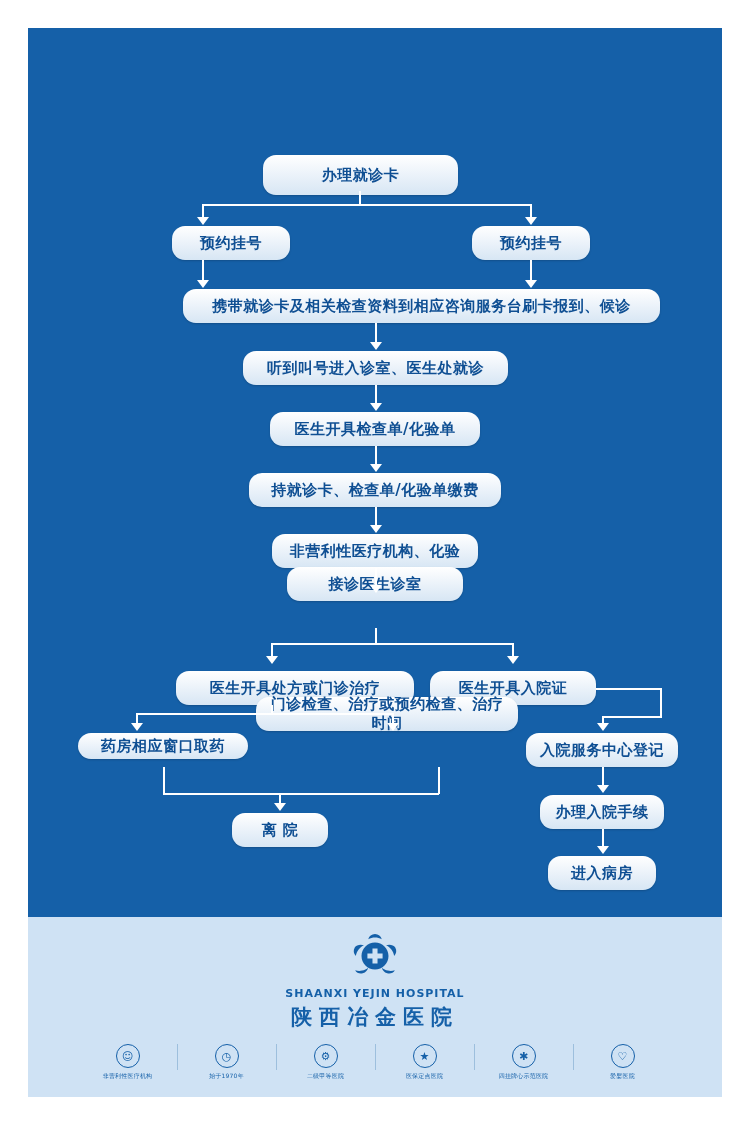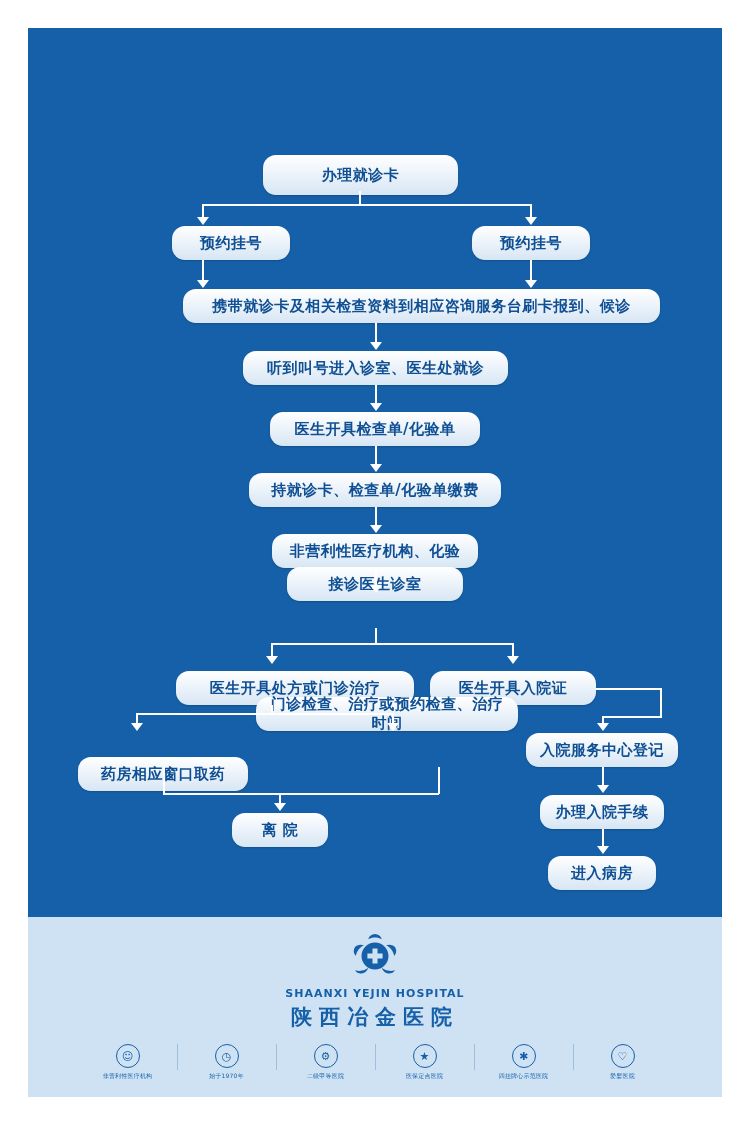--- a/index.html
+++ b/index.html
@@ -105,21 +105,21 @@
   <div class="node" style="left:221px;top:445px;width:252px;height:34px;">持就诊卡、检查单/化验单缴费</div>
 
   <div class="node" style="left:244px;top:506px;width:206px;height:34px;">非营利性医疗机构、化验</div>
 
   <div class="node" style="left:259px;top:539px;width:176px;height:34px;">接诊医生诊室</div>
 
   <div class="node" style="left:148px;top:643px;width:238px;height:34px;">医生开具处方或门诊治疗</div>
 
   <div class="node" style="left:402px;top:643px;width:166px;height:34px;">医生开具入院证</div>
 
-  <div class="node" style="left:50px;top:705px;width:170px;height:34px;margin-top:24px;">药房相应窗口取药</div>
+  <div class="node" style="left:50px;top:705px;width:170px;height:26px;">药房相应窗口取药</div>
 
   <div class="node" style="left:228px;top:669px;width:262px;height:34px;">门诊检查、治疗或预约检查、治疗时间</div>
 
   <div class="node" style="left:498px;top:705px;width:152px;height:34px;">入院服务中心登记</div>
 
   <div class="node" style="left:204px;top:785px;width:96px;height:34px;">离  院</div>
 
   <div class="node" style="left:512px;top:767px;width:124px;height:34px;">办理入院手续</div>
 
   <div class="node" style="left:520px;top:828px;width:108px;height:34px;">进入病房</div>

